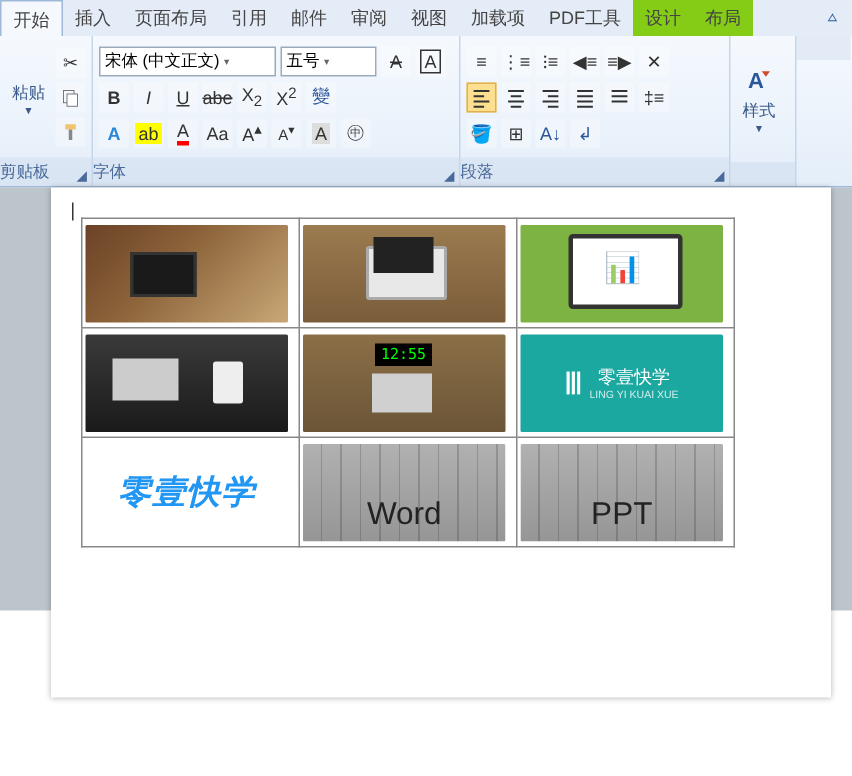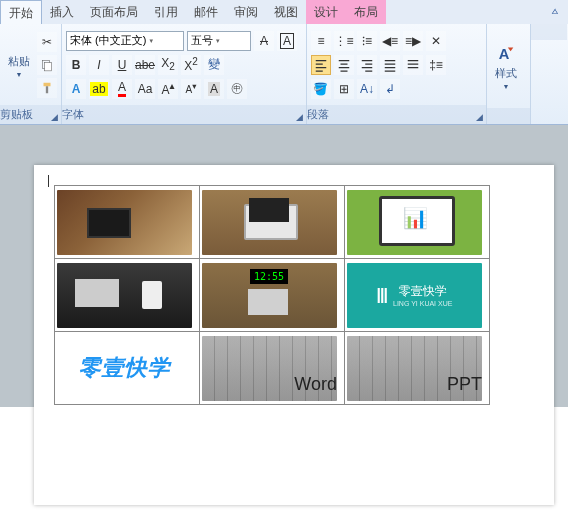--- a/index.html
+++ b/index.html
@@ -3,37 +3,37 @@
 <meta charset="utf-8">
 <style>
 *{margin:0;padding:0;box-sizing:border-box;font-family:"Microsoft YaHei",SimSun,sans-serif}
 body{background:#fff;width:568px;height:517px;overflow:hidden;position:relative}
 .ribbon{background:linear-gradient(#e8f0fb,#dce8f7);border-bottom:1px solid #a0b8d8}
 .tabs{display:flex;height:24px;align-items:center;font-size:12px;color:#444;background:#e4ecf7}
 .file-tab{background:#2b579a;color:#fff;padding:4px 10px;height:24px;display:flex;align-items:center;gap:4px}
 .file-tab::after{content:"▾";font-size:8px}
 .tab{padding:0 8px;cursor:pointer;height:24px;line-height:24px}
 .tab.active{background:#f5f9fe;border:1px solid #a0b8d8;border-bottom:none}
-.tab.ctx{background:#f9a8d4}
+.tab.ctx{background:#84cc16}
 .collapse{margin-left:auto;padding:0 8px;color:#2b579a;font-size:10px}
 .groups{display:flex;height:100px;background:linear-gradient(#f5f9fe,#e4eef9)}
 .group{border-right:1px solid #c5d6ea;display:flex;flex-direction:column;position:relative}
 .group-body{flex:1;display:flex;padding:3px 4px;gap:3px}
 .group-label{font-size:11px;color:#4a6a9a;text-align:left;padding:2px 0;background:rgba(200,215,235,.4);position:relative}
 .glk{position:absolute;right:3px;bottom:2px;font-size:9px;color:#4a6a9a}
 .big-btn{display:flex;flex-direction:column;align-items:center;justify-content:center;gap:2px;padding:0 4px;font-size:11px;color:#3a5a8a}
 .ico{display:flex;align-items:center;justify-content:center}
 .col{display:flex;flex-direction:column;gap:3px;justify-content:center}
 .row{display:flex;gap:3px;align-items:flex-start}
 .sel{background:#fff;border:1px solid #9ab;font-size:11px;padding:1px 3px;display:flex;align-items:center;gap:3px;height:20px}
 .sel::after{content:"▾";font-size:7px;color:#666}
 .btn{width:20px;height:20px;border:1px solid transparent;display:flex;align-items:center;justify-content:center;font-size:12px;color:#333;background:rgba(255,255,255,.3)}
 .btn.hl{background:#fce08f;border-color:#e0b050}
 .btn svg{width:14px;height:14px}
-.doc-bg{background:#bcc5cb;height:282px;padding-top:40px}
+.doc-bg{background:#bcc5cb;height:282px;}
 .page{background:#fff;margin-left:34px;width:520px;height:340px;box-shadow:0 0 4px rgba(0,0,0,.3);padding:20px 10px;position:relative}
 .cursor-mark{position:absolute;top:10px;left:14px;width:1px;height:12px;border-left:1px solid #333}
 .tbl{border-collapse:collapse;margin-left:10px}
 .tbl td{border:1px solid #888;width:145px;height:73px;padding:2px;vertical-align:middle;text-align:center;position:relative}
 .cell-img{width:135px;height:65px;display:flex;align-items:center;justify-content:center;font-size:11px;overflow:hidden;border-radius:1px}
 .desk1{background:linear-gradient(135deg,#6b4226 0%,#8b6239 40%,#c9a876 100%);position:relative}
 .desk1::before{content:"";position:absolute;width:40px;height:26px;background:#1a1a1a;border:2px solid #333;left:30px;top:18px}
 .laptop-wood{background:linear-gradient(#9b7b4f,#7a5c3a);position:relative}
 .laptop-wood::before{content:"";position:absolute;width:50px;height:32px;background:#e8e8e8;border:2px solid #aaa;left:42px;top:14px;border-radius:2px}
 .laptop-wood::after{content:"";position:absolute;width:40px;height:24px;background:#222;left:47px;top:8px}
@@ -43,34 +43,36 @@
 .devices{background:linear-gradient(#3a3a3a,#1a1a1a);position:relative}
 .devices::before{content:"";position:absolute;width:44px;height:28px;background:#ccc;left:18px;top:16px}
 .devices::after{content:"";position:absolute;width:20px;height:28px;background:#eee;right:30px;top:18px;border-radius:2px}
 .clock-desk{background:linear-gradient(#8b6f47,#6b5537);position:relative}
 .clock-desk::before{content:"12:55";position:absolute;background:#000;color:#0f0;font-family:monospace;font-size:10px;padding:2px 4px;left:48px;top:6px}
 .clock-desk::after{content:"";position:absolute;width:40px;height:26px;background:#d0d0d0;left:46px;top:26px}
 .brand-teal{background:#1ba8a0;color:#fff;display:flex;align-items:center;justify-content:center;gap:6px;font-size:12px}
 .brand-teal::before{content:"|||";color:#fff;font-weight:bold;letter-spacing:-1px;font-size:16px}
 .brand-sub{font-size:7px;display:block;opacity:.8}
 .logo-blue{color:#2196f3;font-size:22px;font-weight:bold;font-style:italic;letter-spacing:1px;font-family:"SimHei"}
-.kb{background:repeating-linear-gradient(90deg,#ccc 0 12px,#aaa 12px 13px),linear-gradient(#ddd,#bbb);background-blend-mode:multiply;position:relative;color:#222;font-size:18px;display:flex;align-items:flex-end;justify-content:flex-end;padding-bottom:6px}
+.kb{background:repeating-linear-gradient(90deg,#ccc 0 12px,#aaa 12px 13px),linear-gradient(#ddd,#bbb);background-blend-mode:multiply;position:relative;color:#222;font-size:21px;display:flex;align-items:flex-end;justify-content:center;padding-bottom:6px}
 </style>
 </head>
 <body>
 
 <div class="ribbon">
   <div class="tabs">
     <div class="tab active">开始</div>
     <div class="tab">插入</div>
     <div class="tab">页面布局</div>
     <div class="tab">引用</div>
     <div class="tab">邮件</div>
     <div class="tab">审阅</div>
     <div class="tab">视图</div>
+    <div class="tab">加载项</div>
+    <div class="tab">PDF工具</div>
     <div class="tab ctx">设计</div>
     <div class="tab ctx">布局</div>
     <div class="collapse">ㅿ</div>
   </div>
 
   <div class="groups">
 
     <div class="group" style="width:62px">
       <div class="group-body">
         <div class="big-btn">

